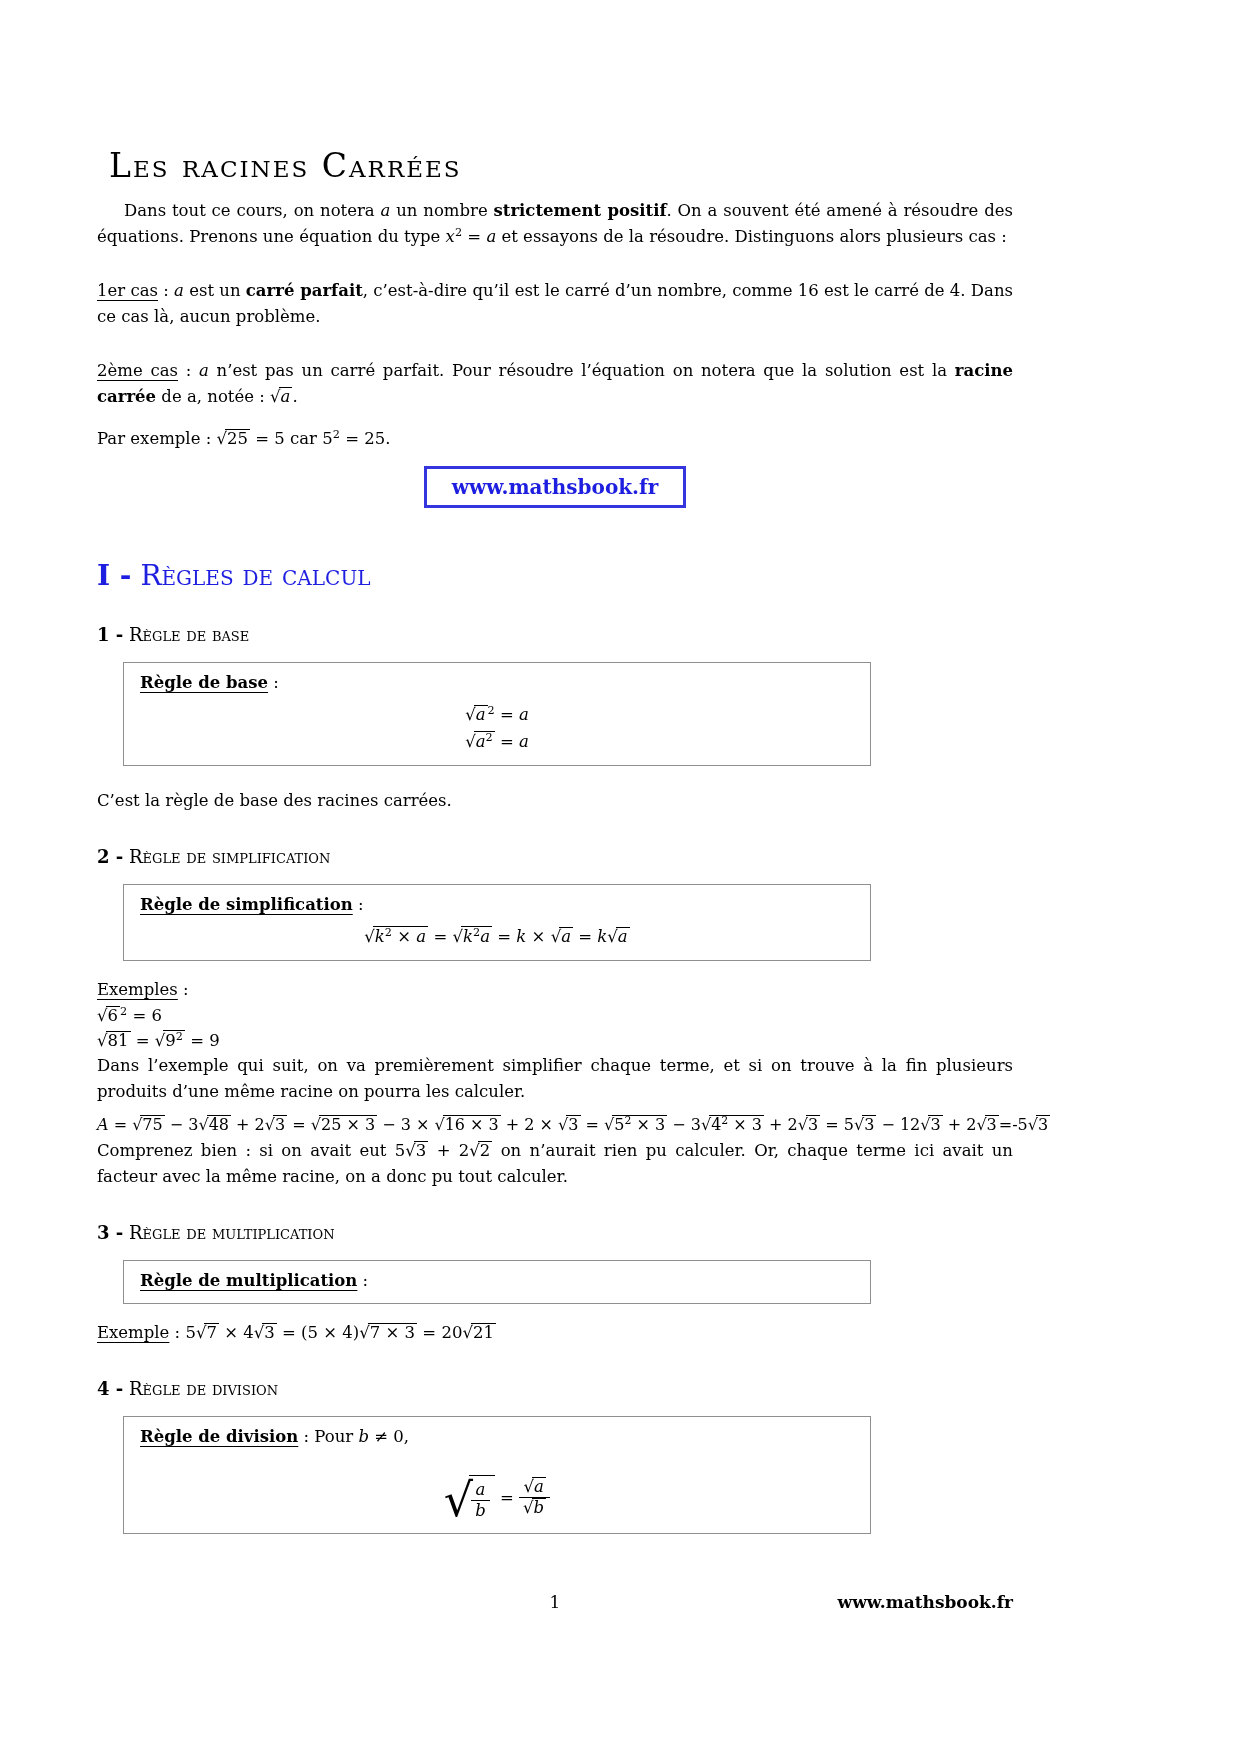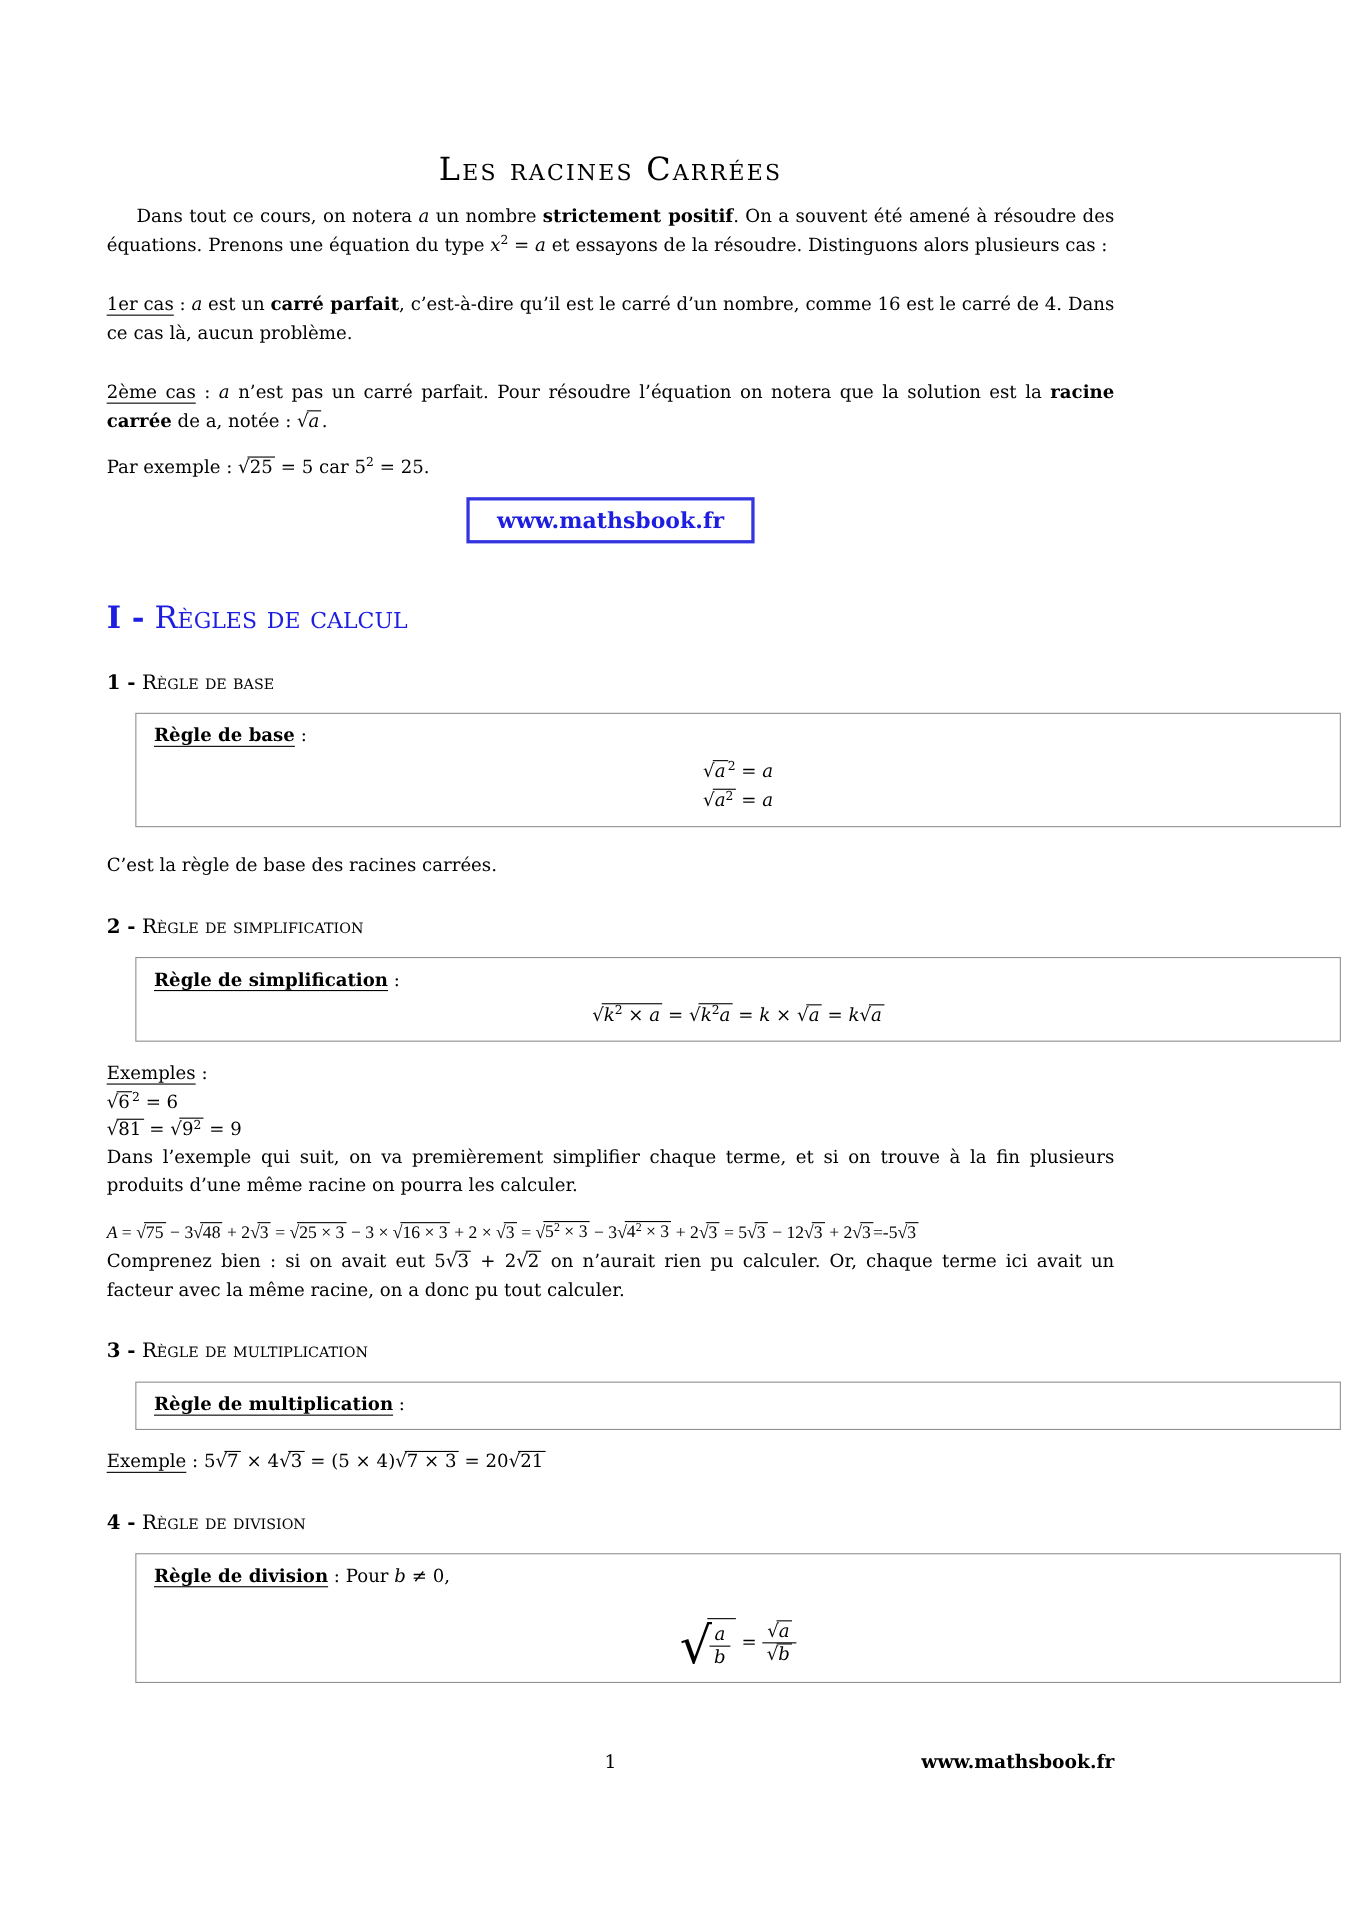--- a/index.html
+++ b/index.html
@@ -4,23 +4,23 @@
 <style>
   html,body { margin:0; padding:0; background:#ffffff; }
   .page {
     position:relative; width:1239px; height:1754px; background:#fff;
     font-family:"DejaVu Serif","Liberation Serif",serif; color:#000;
     font-size:16.5px; overflow:hidden;
   }
   .content { margin-left:97px; width:916px; }
 
   .doc-title {
-    margin:0; padding-top:134px; text-align:center;
+    margin:12px; padding-top:134px; text-align:left;
     font-variant:small-caps; font-weight:normal;
-    font-size:29px; line-height:40px; letter-spacing:2px;
+    font-size:33px; line-height:40px; letter-spacing:2px;
   }
 
   p { margin:0; text-align:justify; line-height:26px; }
   .p-intro { margin-top:10px; text-indent:27px; }
   .p-case  { margin-top:28px; }
   .p-ex    { margin-top:16px; }
 
   .badge-row { margin-top:14px; text-align:center; }
   .badge {
     display:inline-block; border:3px solid var(--badge_blue,#3535e0);
@@ -34,32 +34,32 @@
   }
   .sec-heading .num { font-weight:bold; }
   .sub-heading {
     margin:30px 0 0 0; font-weight:normal; color:#000;
     font-size:18px; line-height:26px;
   }
   .sub-heading .num { font-weight:bold; }
   .sc { font-variant:small-caps; }
 
   .rulebox {
-    box-sizing:border-box; margin-top:14px; margin-left:26px; width:1096px;
+    box-sizing:border-box; margin-top:14px; margin-left:26px; width:748px;
     border:1px solid var(--box_border,#8f8f8f);
     padding:8px 0 10px 0;
   }
   .box-label { margin-left:16px; line-height:24px; text-align:left; }
   .formula-group { margin-top:6px; }
   .formula { text-align:center; line-height:27px; }
   .formula.tall { margin-top:26px; margin-bottom:2px; line-height:normal; }
   .note { margin-top:22px; }
   .ex-label { margin-top:16px; line-height:26px; }
   .ex-line { line-height:25px; }
-  .calc-line { margin-top:16px; line-height:27px; font-size:16px; white-space:nowrap;font-family:Liberation Serif, serif; }
+  .calc-line { margin-top:6px; line-height:27px; font-size:16px; white-space:nowrap; }
 
   
   .mi { font-style:italic; }
   .mb { font-weight:bold; }
   .mu { text-decoration:underline; text-underline-offset:4px; text-decoration-thickness:1px; }
   sup { font-size:0.68em; line-height:1; vertical-align:0.55em; }
   .sq { white-space:nowrap; }
   .sq > .rs { margin-right:-2px; }
   .sq > .rb {
     display:inline-block; border-top:1px solid currentColor;

